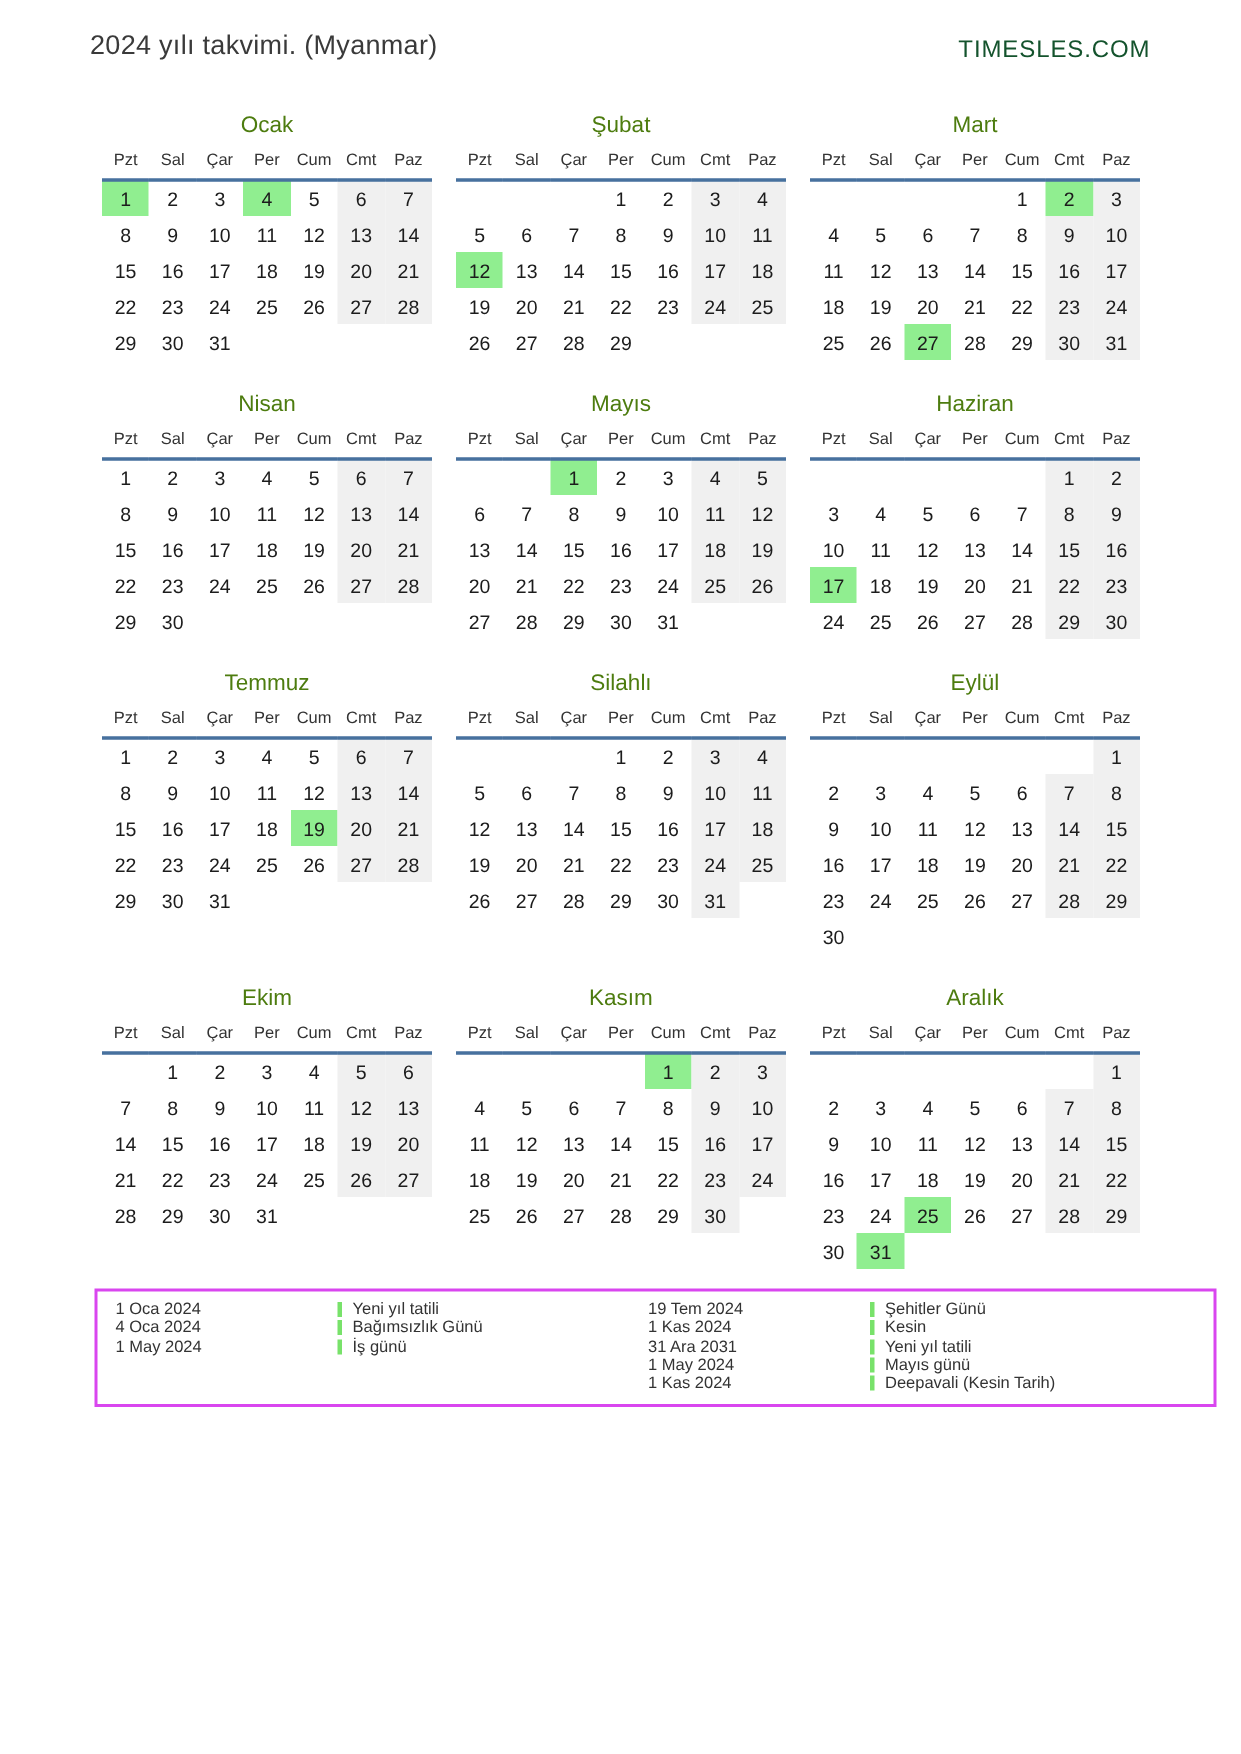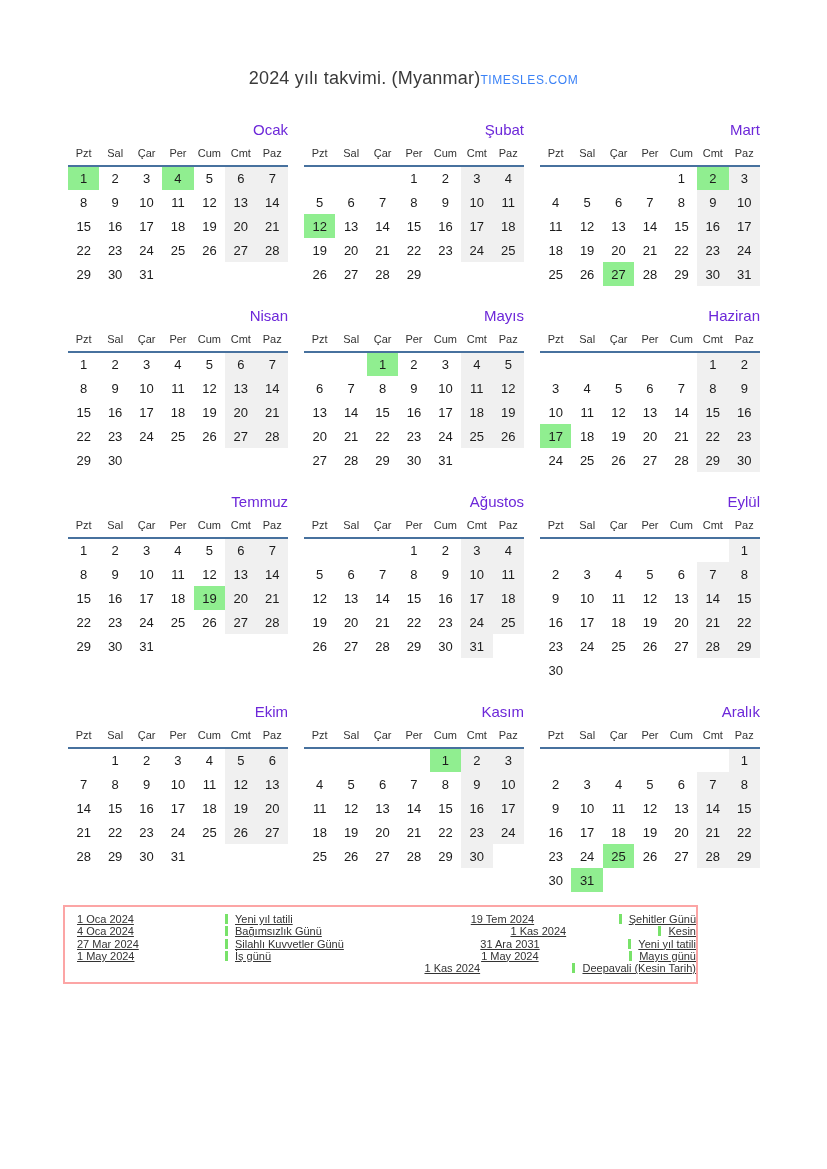--- a/index.html
+++ b/index.html
@@ -6,53 +6,52 @@
   html, body { margin: 0; padding: 0; }
   body {
     width: 827px; height: 1169px;
     background: #ffffff;
     font-family: "Liberation Sans", sans-serif;
     color: #333;
     overflow: hidden;
   }
   .page-header {
     display: flex;
-    justify-content: center;
+    justify-content: space-between;
     align-items: flex-start;
     padding: 20px 60px 0 60px;
-    margin-top: 48px;
   }
   .page-title {
     font-size: 18px;
     font-weight: 400;
     color: #3a3a3a;
     margin: 0;
     letter-spacing: 0.2px;
   }
   .site-link {
-    font-size: 12px;
-    color: #3b82f6;
+    font-size: 16px;
+    color: #14532d;
     letter-spacing: 0.6px;
     margin-top: 5px;
     text-decoration: none;
     cursor: pointer;
   }
   .months-grid {
     margin: 32px 0 0 68px;
     width: 692px;
     display: grid;
     grid-template-columns: repeat(3, 220px);
     column-gap: 16px;
     row-gap: 21px;
     align-items: start;
   }
   .month { width: 220px; }
   .month-title {
-    text-align: right;
-    color: #6d28d9;
+    text-align: center;
+    color: #4d7c0f;
     font-size: 15px;
     line-height: 17px;
     margin-bottom: 9px;
   }
   table.cal {
     border-collapse: collapse;
     width: 220px;
     table-layout: fixed;
   }
   table.cal th {
@@ -67,29 +66,28 @@
     height: 24px;
     text-align: center;
     font-size: 13px;
     color: #1c1c1c;
     padding: 0;
   }
   td.weekend { background: #f0f0f0; }
   td.holiday { background: #90ee90; }
   .legend {
     margin: 13px 0 0 63px;
-    width: 635px;
-    border: 2px solid #fca5a5;
+    width: 748px;
+    border: 2px solid #d946ef;
     padding: 6px 0 8px 12px;
     display: flex;
-    text-decoration: underline;
   }
   .legend-col { display: flex; flex-direction: column; }
   .legend-col.left  { width: 355px; }
-  .legend-col.right { flex: 1; align-items: flex-end; }
+  .legend-col.right { flex: 1; }
   .legend-row {
     display: flex;
     align-items: center;
     line-height: 12.3px;
     height: 12.3px;
     font-size: 11px;
     color: #333;
     white-space: nowrap;
   }
   .l-date { width: 148px; flex: none; }
@@ -545,21 +543,21 @@
               <td>31</td>
               <td></td>
               <td></td>
               <td></td>
               <td></td>
             </tr>
           </tbody>
         </table>
       </div>
       <div class="month">
-        <div class="month-title">Ağustos</div>
+        <div class="month-title">Silahlı</div>
         <table class="cal">
           <thead>
             <tr>
               <th>Pzt</th>
               <th>Sal</th>
               <th>Çar</th>
               <th>Per</th>
               <th>Cum</th>
               <th>Cmt</th>
               <th>Paz</th>
@@ -890,25 +888,20 @@
     <div class="legend-col left">
         <div class="legend-row">
           <span class="l-date">1 Oca 2024</span>
           <span class="l-bar"></span>
           <span class="l-label">Yeni yıl tatili</span>
         </div>
         <div class="legend-row">
           <span class="l-date">4 Oca 2024</span>
           <span class="l-bar"></span>
           <span class="l-label">Bağımsızlık Günü</span>
-        </div>
-        <div class="legend-row">
-          <span class="l-date">27 Mar 2024</span>
-          <span class="l-bar"></span>
-          <span class="l-label">Silahlı Kuvvetler Günü</span>
         </div>
         <div class="legend-row">
           <span class="l-date">1 May 2024</span>
           <span class="l-bar"></span>
           <span class="l-label">İş günü</span>
         </div>
       </div>
     <div class="legend-col right">
         <div class="legend-row">
           <span class="l-date">19 Tem 2024</span>

